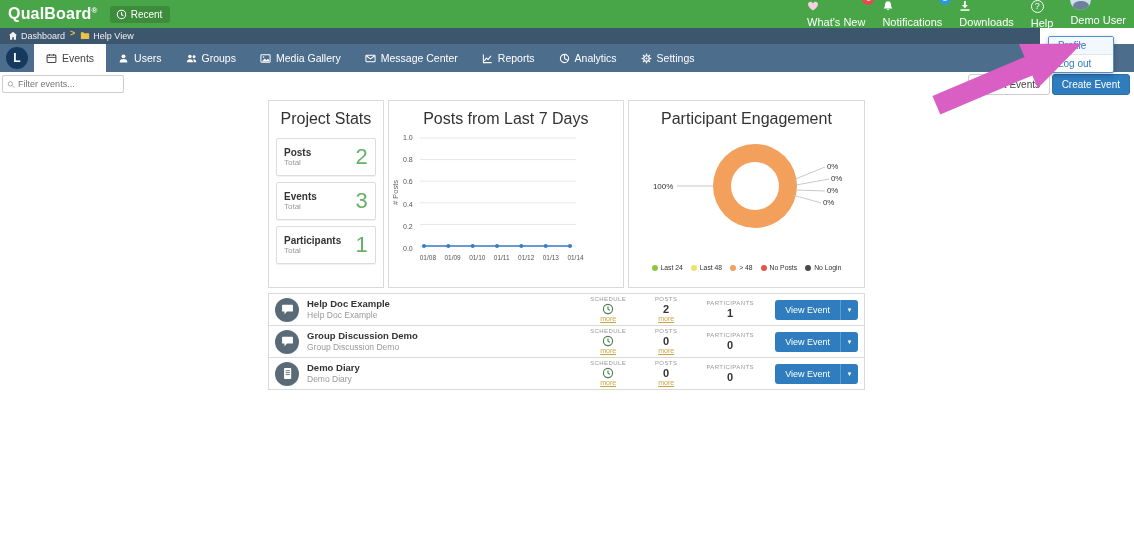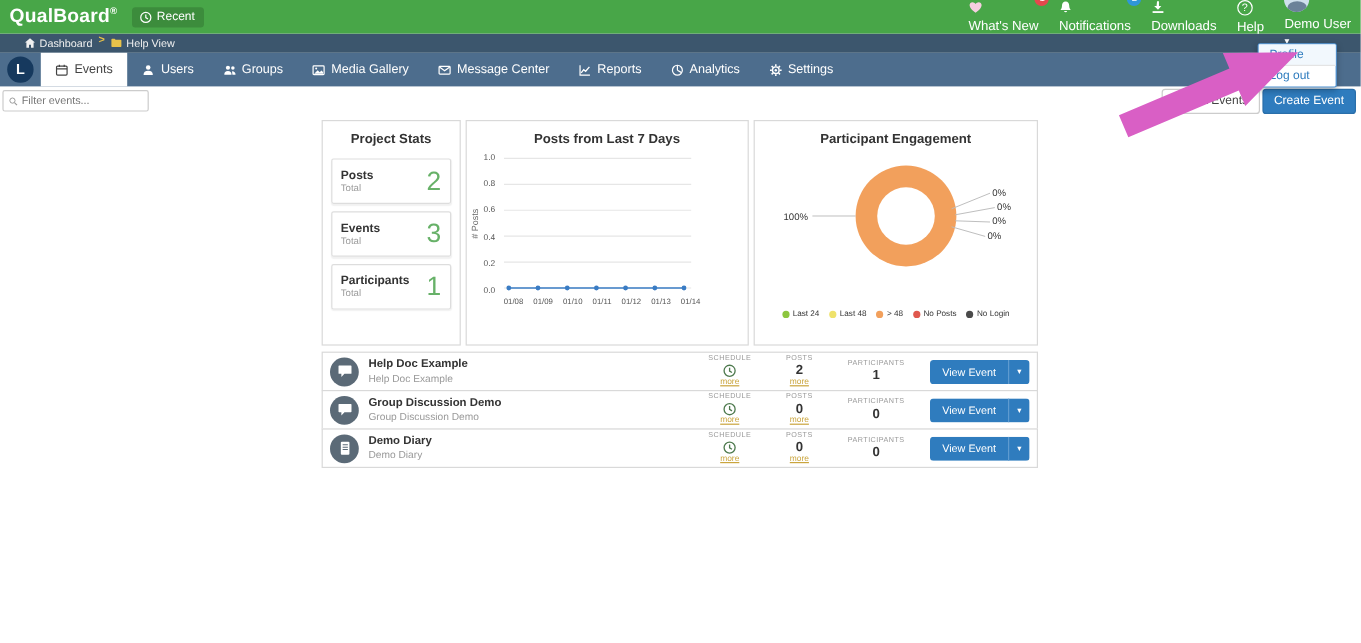--- a/index.html
+++ b/index.html
@@ -18,21 +18,21 @@
   .badge { position:absolute; top:-7px; right:-9px; min-width:12px; height:12px; border-radius:7px; font-size:8px; line-height:12px; text-align:center; padding:0 2px; color:#fff; }
   .badge.red { background:#e5484d; }
   .badge.blue { background:#2f96d8; }
   .help-circle { width:13px; height:13px; border:1.2px solid #fff; border-radius:50%; font-size:9px; line-height:11px; text-align:center; display:inline-block; }
   .avatar { width:21px; height:21px; border-radius:50%; background:#cfe0ec; overflow:hidden; position:relative; flex:0 0 auto; }
   .avatar .head { position:absolute; left:6.5px; top:3px; width:8px; height:8px; border-radius:50%; background:#6b8299; }
   .avatar .body { position:absolute; left:2.5px; top:12px; width:16px; height:10px; border-radius:50% 50% 0 0; background:#6b8299; }
   .caret { font-size:8px; }
 
   
-  .breadcrumb-bar { position:absolute; top:28px; left:0; width:1134px; height:16px; background:#3c566d; color:#f0f0f0; font-size:9px; display:flex; padding:0 20px; gap:5px; z-index:5; }
+  .breadcrumb-bar { position:absolute; top:28px; left:0; width:1040px; height:16px; background:#3c566d; color:#f0f0f0; font-size:9px; display:flex; padding:0 8px; gap:5px; z-index:5; }
   .crumb { display:flex; align-items:center; gap:3px; cursor:pointer; }
   .crumb-sep { color:#e8c24a; font-weight:bold; font-size:9px; }
 
   
   .navbar { position:absolute; top:44px; left:0; width:1134px; height:28px; background:#4d6d8d; display:flex; align-items:stretch; color:#fff; z-index:5; }
   .project-avatar { width:22px; height:22px; background:#16395e; border-radius:50%; margin:3px 6px 3px 6px; display:flex; align-items:center; justify-content:center; font-size:12px; font-weight:bold; cursor:pointer; flex:0 0 auto; }
   .tab { display:flex; align-items:center; gap:5px; padding:0 12px; font-size:10.5px; cursor:pointer; white-space:nowrap; }
   .tab.active { background:#fff; color:#444; }
 
   
@@ -47,21 +47,21 @@
   .user-menu .item { font-size:10px; color:#2f7cbe; padding:3px 9px; cursor:pointer; }
   .user-menu .item:first-child { border-bottom:1px solid #e4e4e4; background:#f2f8fd; }
 
   
   .anno-arrow { position:absolute; left:912px; top:26px; z-index:60; pointer-events:none; }
 
   
   .content { position:absolute; left:268px; top:100px; width:597px; }
   .panels { display:flex; gap:4px; }
   .panel { background:#fff; border:1px solid #d9d9d9; height:188px; }
-  .panel-title { text-align:center; font-size:11px; color:#333; padding:9px 0 6px;font-weight:bold; }
+  .panel-title { text-align:center; font-size:16px; color:#333; padding:9px 0 6px; }
 
   .stats-panel { width:122px; }
   .stat-card { margin:4px 7px 6px; border:1px solid #ddd; border-radius:2px; padding:5px 7px; display:flex; justify-content:space-between; align-items:center; box-shadow:0 1px 1px rgba(0,0,0,.06); }
   .stat-label { font-size:10px; font-weight:bold; color:#333; }
   .stat-sub { font-size:8px; color:#999; }
   .stat-value { font-size:22px; color:#67b168; }
 
   .line-panel { width:249px; }
   .chart-body { display:flex; padding:0 6px 0 2px; align-items:center; }
   .ylabel { writing-mode:vertical-rl; transform:rotate(180deg); font-size:7.5px; color:#666; }

